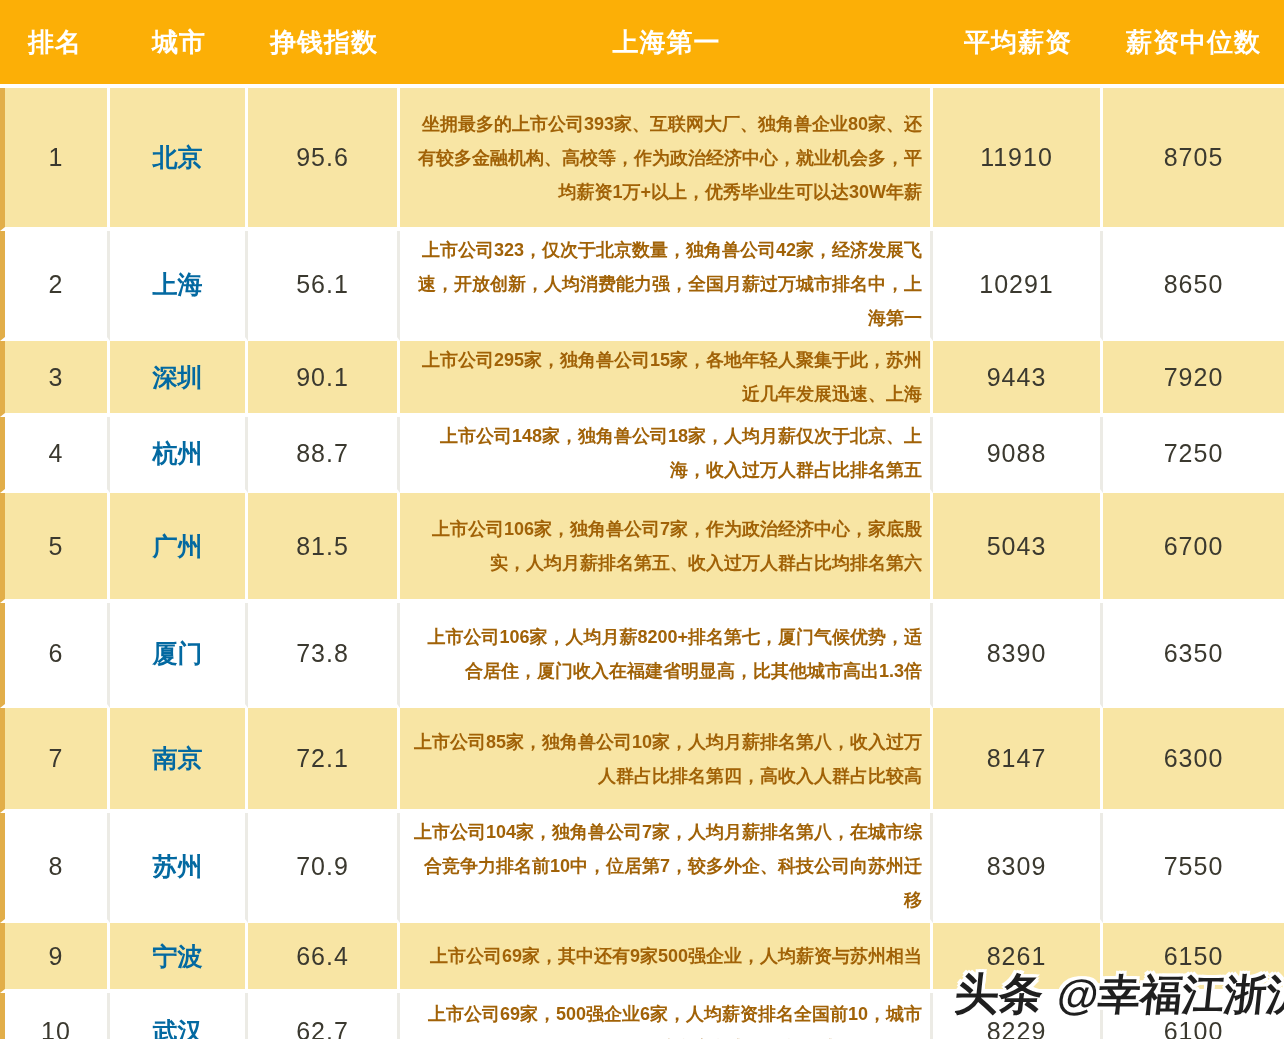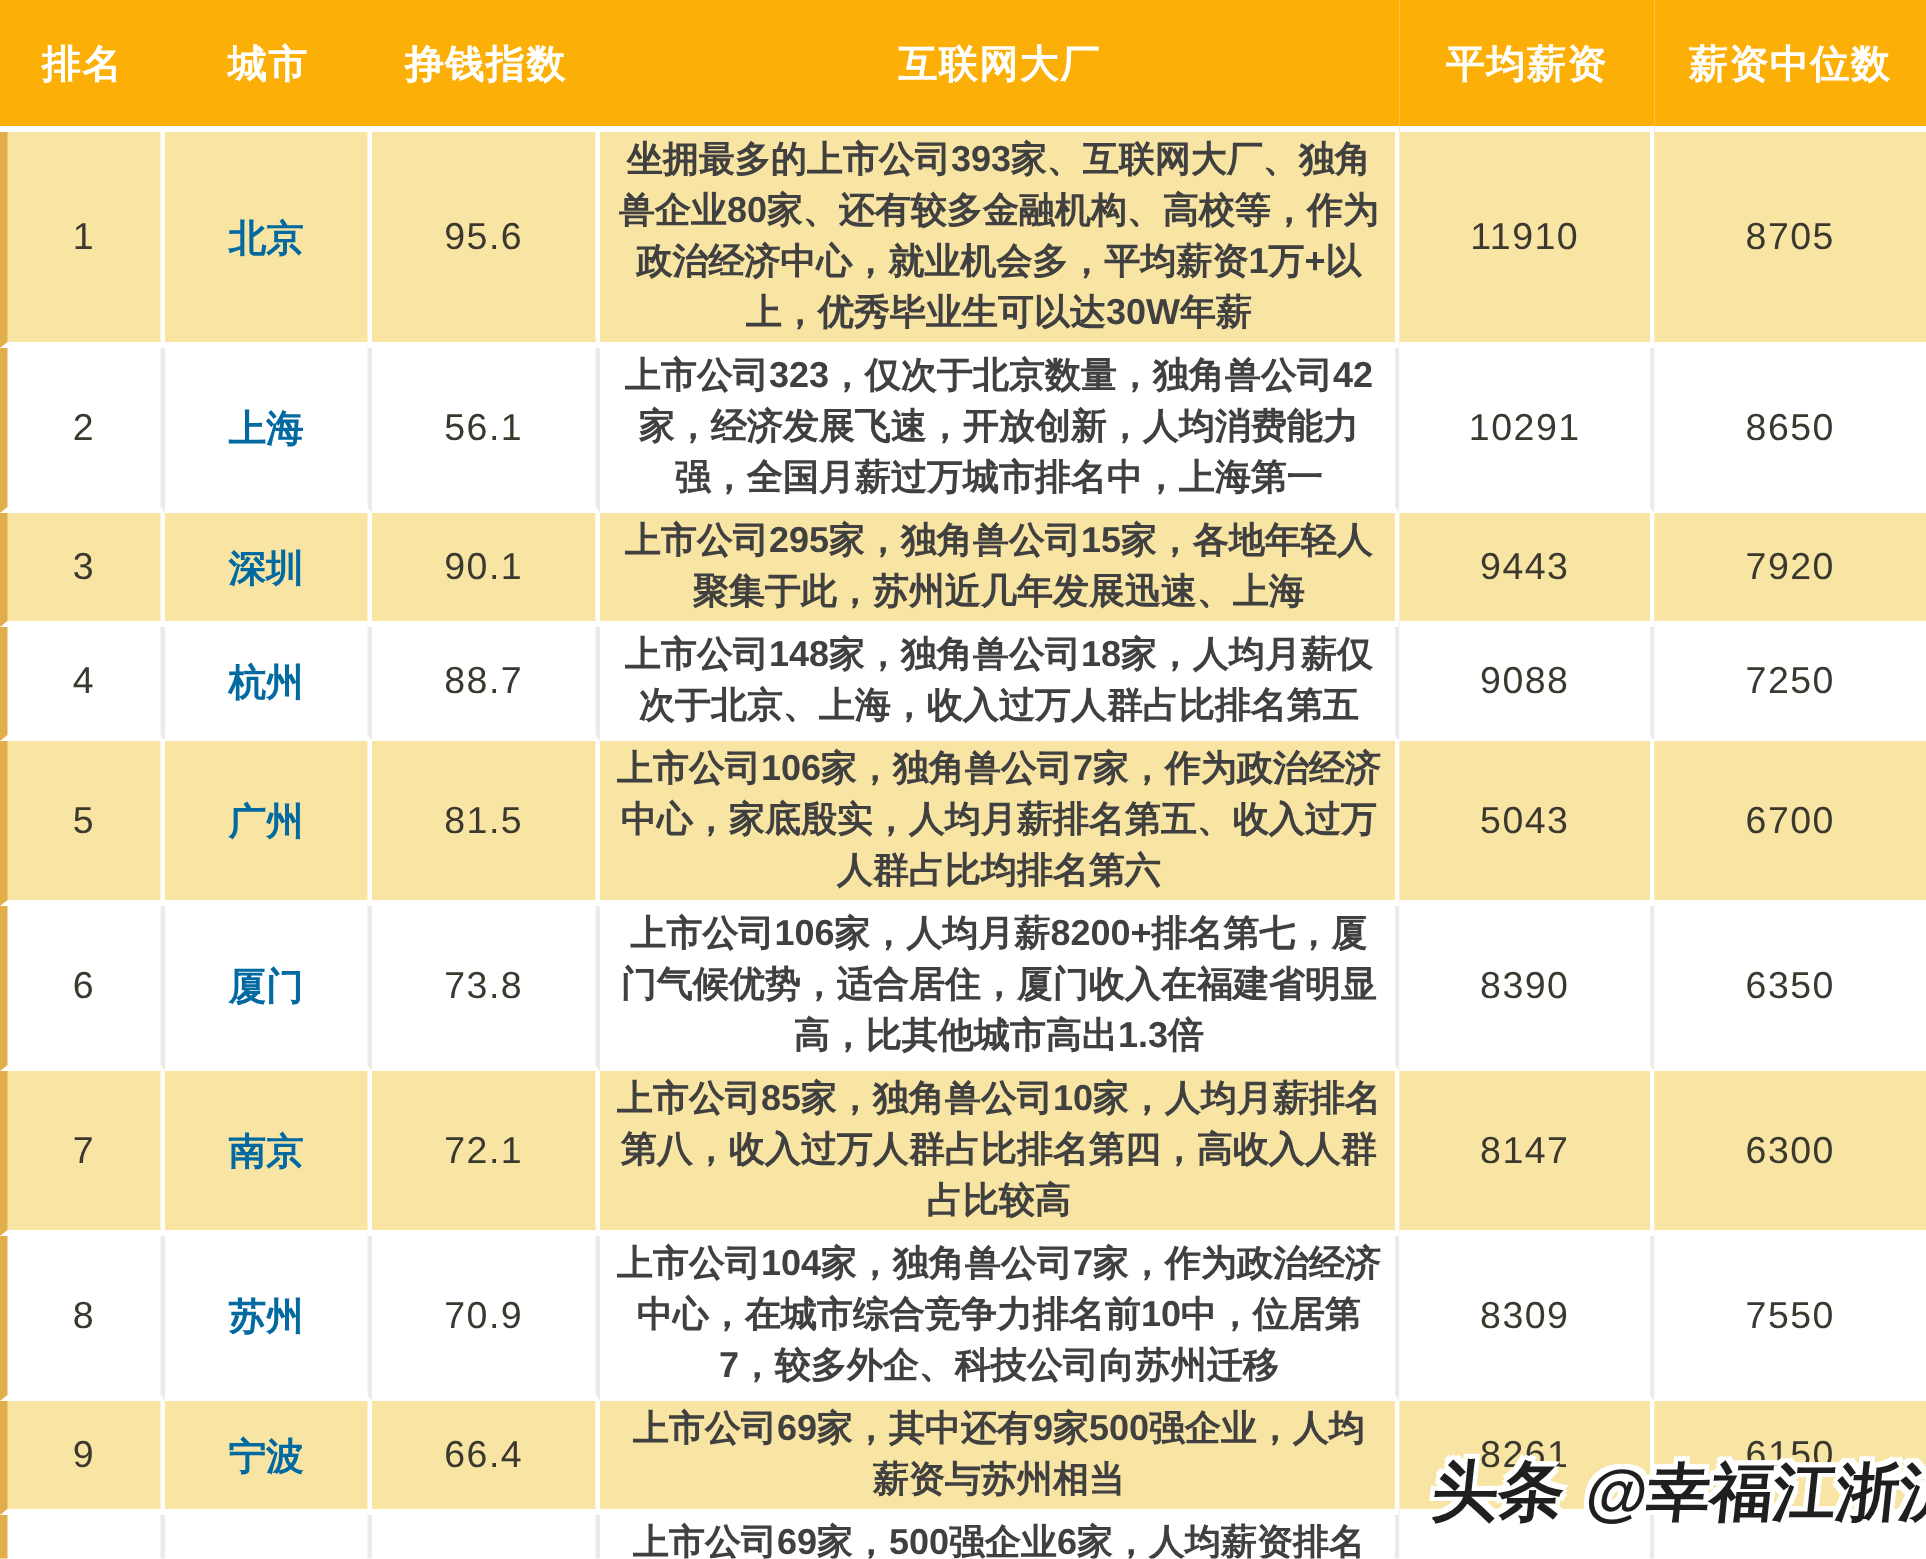--- a/index.html
+++ b/index.html
@@ -64,25 +64,25 @@
   tbody tr:nth-child(4)  { height: 70px;  }
   tbody tr:nth-child(5)  { height: 110px; }
   tbody tr:nth-child(6)  { height: 105px; }
   tbody tr:nth-child(7)  { height: 105px; }
   tbody tr:nth-child(8)  { height: 105px; }
   tbody tr:nth-child(9)  { height: 70px;  }
   tbody tr:nth-child(10) { height: 80px;  }
 
   td.city { font-weight: bold; color: #0369a1; }
   td.reason {
-    text-align: center;
-    font-size: 24px;
+    text-align: right;
+    font-size: 18px;
     line-height: 34px;
     font-weight: bold;
-    color: #404040;
+    color: #a16207;
     padding: 2px 8px 2px 10px;
   }
   td.num { letter-spacing: 1px; }
 
   .watermark {
     position: absolute;
     left: 955px;
     top: 965px;
     white-space: nowrap;
     transform: skewX(-6deg);
@@ -115,21 +115,21 @@
         <col class="c-index">
       <col class="c-reason">
         <col class="c-avg">
         <col class="c-median">
     </colgroup>
     <thead>
       <tr>
         <th>排名</th>
         <th>城市</th>
         <th>挣钱指数</th>
-        <th>互联网大厂</th>
+        <th>上海第一</th>
         <th>平均薪资</th>
         <th>薪资中位数</th>
       </tr>
     </thead>
     <tbody>
       <tr>
         <td class="num">1</td>
         <td class="city">北京</td>
         <td class="num">95.6</td>
         <td class="reason">坐拥最多的上市公司393家、互联网大厂、独角兽企业80家、还有较多金融机构、高校等，作为政治经济中心，就业机会多，平均薪资1万+以上，优秀毕业生可以达30W年薪</td>
@@ -181,21 +181,21 @@
         <td class="city">南京</td>
         <td class="num">72.1</td>
         <td class="reason">上市公司85家，独角兽公司10家，人均月薪排名第八，收入过万人群占比排名第四，高收入人群占比较高</td>
         <td class="num">8147</td>
         <td class="num">6300</td>
       </tr>
       <tr>
         <td class="num">8</td>
         <td class="city">苏州</td>
         <td class="num">70.9</td>
-        <td class="reason">上市公司104家，独角兽公司7家，作为政治经济中心，在城市综合竞争力排名前10中，位居第7，较多外企、科技公司向苏州迁移</td>
+        <td class="reason">上市公司104家，独角兽公司7家，人均月薪排名第八，在城市综合竞争力排名前10中，位居第7，较多外企、科技公司向苏州迁移</td>
         <td class="num">8309</td>
         <td class="num">7550</td>
       </tr>
       <tr>
         <td class="num">9</td>
         <td class="city">宁波</td>
         <td class="num">66.4</td>
         <td class="reason">上市公司69家，其中还有9家500强企业，人均薪资与苏州相当</td>
         <td class="num">8261</td>
         <td class="num">6150</td>

